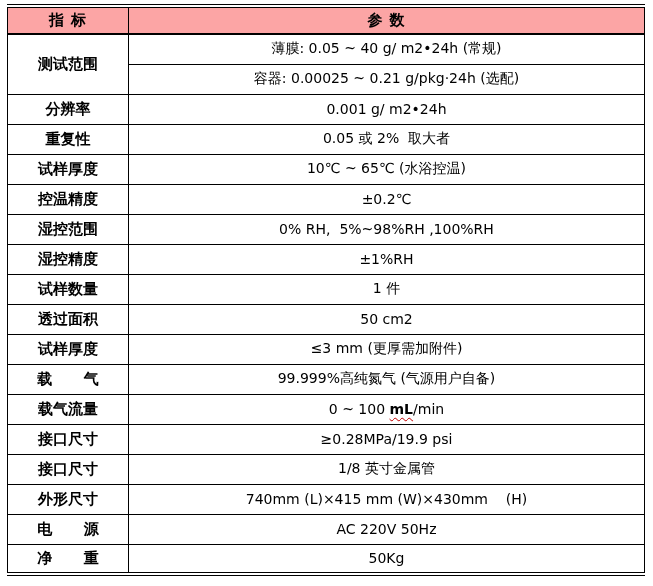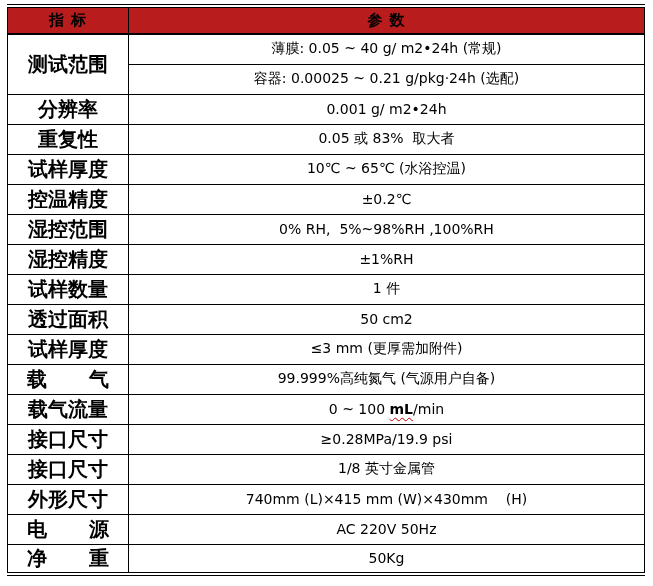--- a/index.html
+++ b/index.html
@@ -21,29 +21,29 @@
     border-right: 1px solid #000;
   }
   .spec-table th, .spec-table td {
     border: 1px solid #000;
     text-align: center;
     vertical-align: middle;
     white-space: pre;
     overflow: hidden;
   }
   .spec-table thead th {
-    background: #b91c1c;
+    background: #fca5a5;
     height: 28px;
     font-size: 15px;
     font-weight: bold;
     letter-spacing: 1px;
     border-bottom: 2px solid #000;
   }
   .spec-table td { height: 30px; font-size: 14px; }
-  td.label-cell { font-weight: bold; font-size: 20px; margin-top: 28px; }
+  td.label-cell { font-weight: bold; font-size: 15px; margin-top: 28px; }
   td.value-cell { font-weight: normal; }
   .misspell {
     text-decoration: underline;
     text-decoration-style: wavy;
     text-decoration-color: #C00000;
     text-decoration-thickness: 1px;
     text-underline-offset: 3px;
     text-decoration-skip-ink: none;
     font-weight: bold;
   }
@@ -70,21 +70,21 @@
       </tr>
       <tr>
         <td class="value-cell">容器: 0.00025 ~ 0.21 g/pkg·24h (选配)</td>
       </tr>
       <tr>
         <td class="label-cell">分辨率</td>
         <td class="value-cell">0.001 g/ m2•24h</td>
       </tr>
       <tr>
         <td class="label-cell">重复性</td>
-        <td class="value-cell">0.05 或 83%  取大者</td>
+        <td class="value-cell">0.05 或 2%  取大者</td>
       </tr>
       <tr>
         <td class="label-cell">试样厚度</td>
         <td class="value-cell">10℃ ~ 65℃ (水浴控温)</td>
       </tr>
       <tr>
         <td class="label-cell">控温精度</td>
         <td class="value-cell">±0.2℃</td>
       </tr>
       <tr>

